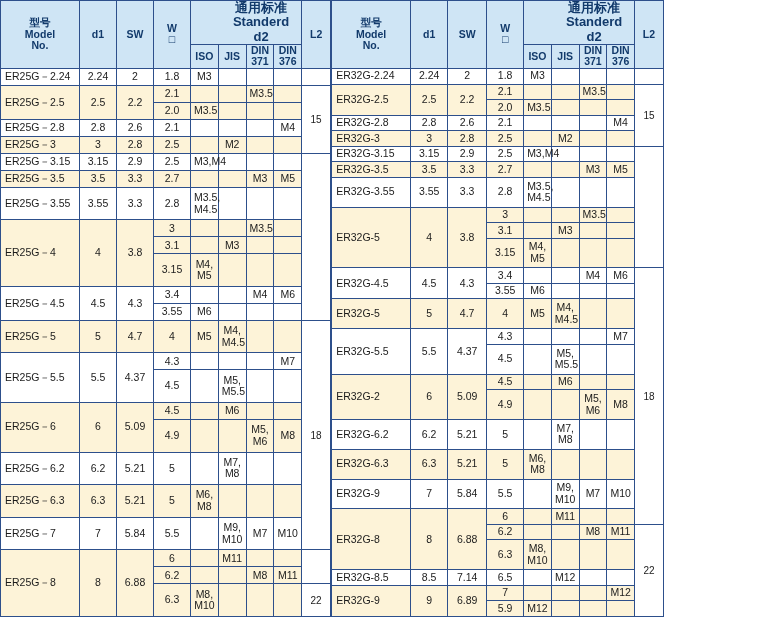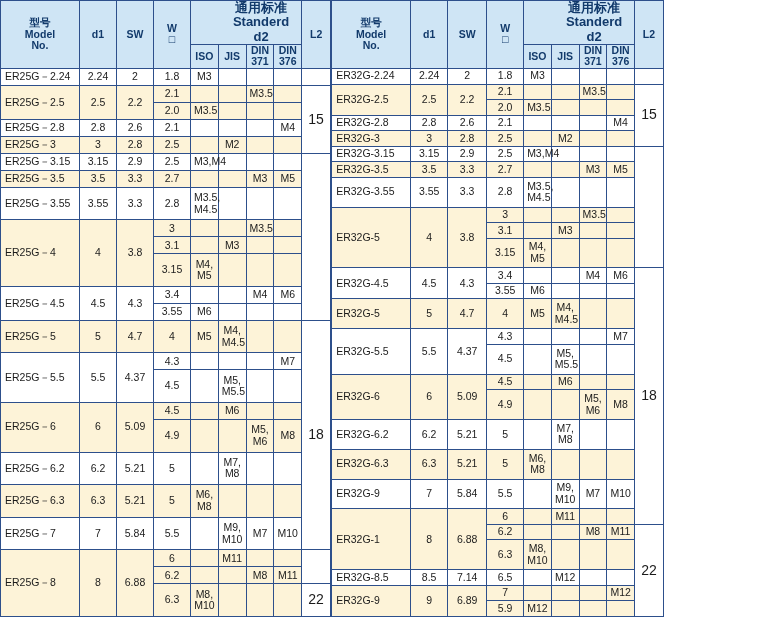--- a/index.html
+++ b/index.html
@@ -7,21 +7,21 @@
   #wrap{width:664px;height:617px;position:relative;overflow:hidden;display:flex;}
   table{border-collapse:collapse;table-layout:fixed;}
   td,th{border:1px solid #2d4f8b;font-size:10.5px;color:#1b1b1b;padding:0 3px;text-align:center;vertical-align:middle;line-height:1.1;}
   .hdr{background:#cfe5f5;font-weight:bold;color:#123a6b;}
   .hdr-title{background:#cfe5f5;font-weight:bold;color:#123a6b;font-size:13px;padding-left:33px;}
   .model{text-align:left;padding-left:4px;white-space:nowrap;}
   .alt{background:#fdf3d8;}
   .plain{background:#ffffff;}
   .tbl-left{width:380px;}
   .tbl-right{width:382px;}
-  .l2cell{font-size:14px;}
+  .l2cell{font-size:10px;}
 </style>
 </head>
 <body>
 
 <div id="wrap">
 
   <table class="tbl-left">
     <thead>
       <tr>
         <th class="hdr" rowspan="2" style="width:72px">
@@ -439,21 +439,21 @@
           <td class="plain">M7</td>
         </tr>
         <tr>
           <td class="plain">4.5</td>
           <td class="plain"></td>
           <td class="plain">M5, M5.5</td>
           <td class="plain"></td>
           <td class="plain"></td>
         </tr>
         <tr>
-          <td class="model alt" rowspan="2">ER32G-6</td>
+          <td class="model alt" rowspan="2">ER32G-2</td>
           <td class=" alt" rowspan="2">6</td>
           <td class=" alt" rowspan="2">5.09</td>
           <td class="alt">4.5</td>
           <td class="alt"></td>
           <td class="alt">M6</td>
           <td class="alt"></td>
           <td class="alt"></td>
         </tr>
         <tr>
           <td class="alt">4.9</td>
@@ -486,21 +486,21 @@
           <td class="model plain">ER32G-9</td>
           <td class=" plain">7</td>
           <td class=" plain">5.84</td>
           <td class="plain">5.5</td>
           <td class="plain"></td>
           <td class="plain">M9, M10</td>
           <td class="plain">M7</td>
           <td class="plain">M10</td>
         </tr>
         <tr>
-          <td class="model alt" rowspan="3">ER32G-1</td>
+          <td class="model alt" rowspan="3">ER32G-8</td>
           <td class=" alt" rowspan="3">8</td>
           <td class=" alt" rowspan="3">6.88</td>
           <td class="alt">6</td>
           <td class="alt"></td>
           <td class="alt">M11</td>
           <td class="alt"></td>
           <td class="alt"></td>
         </tr>
         <tr>
           <td class="alt">6.2</td>

